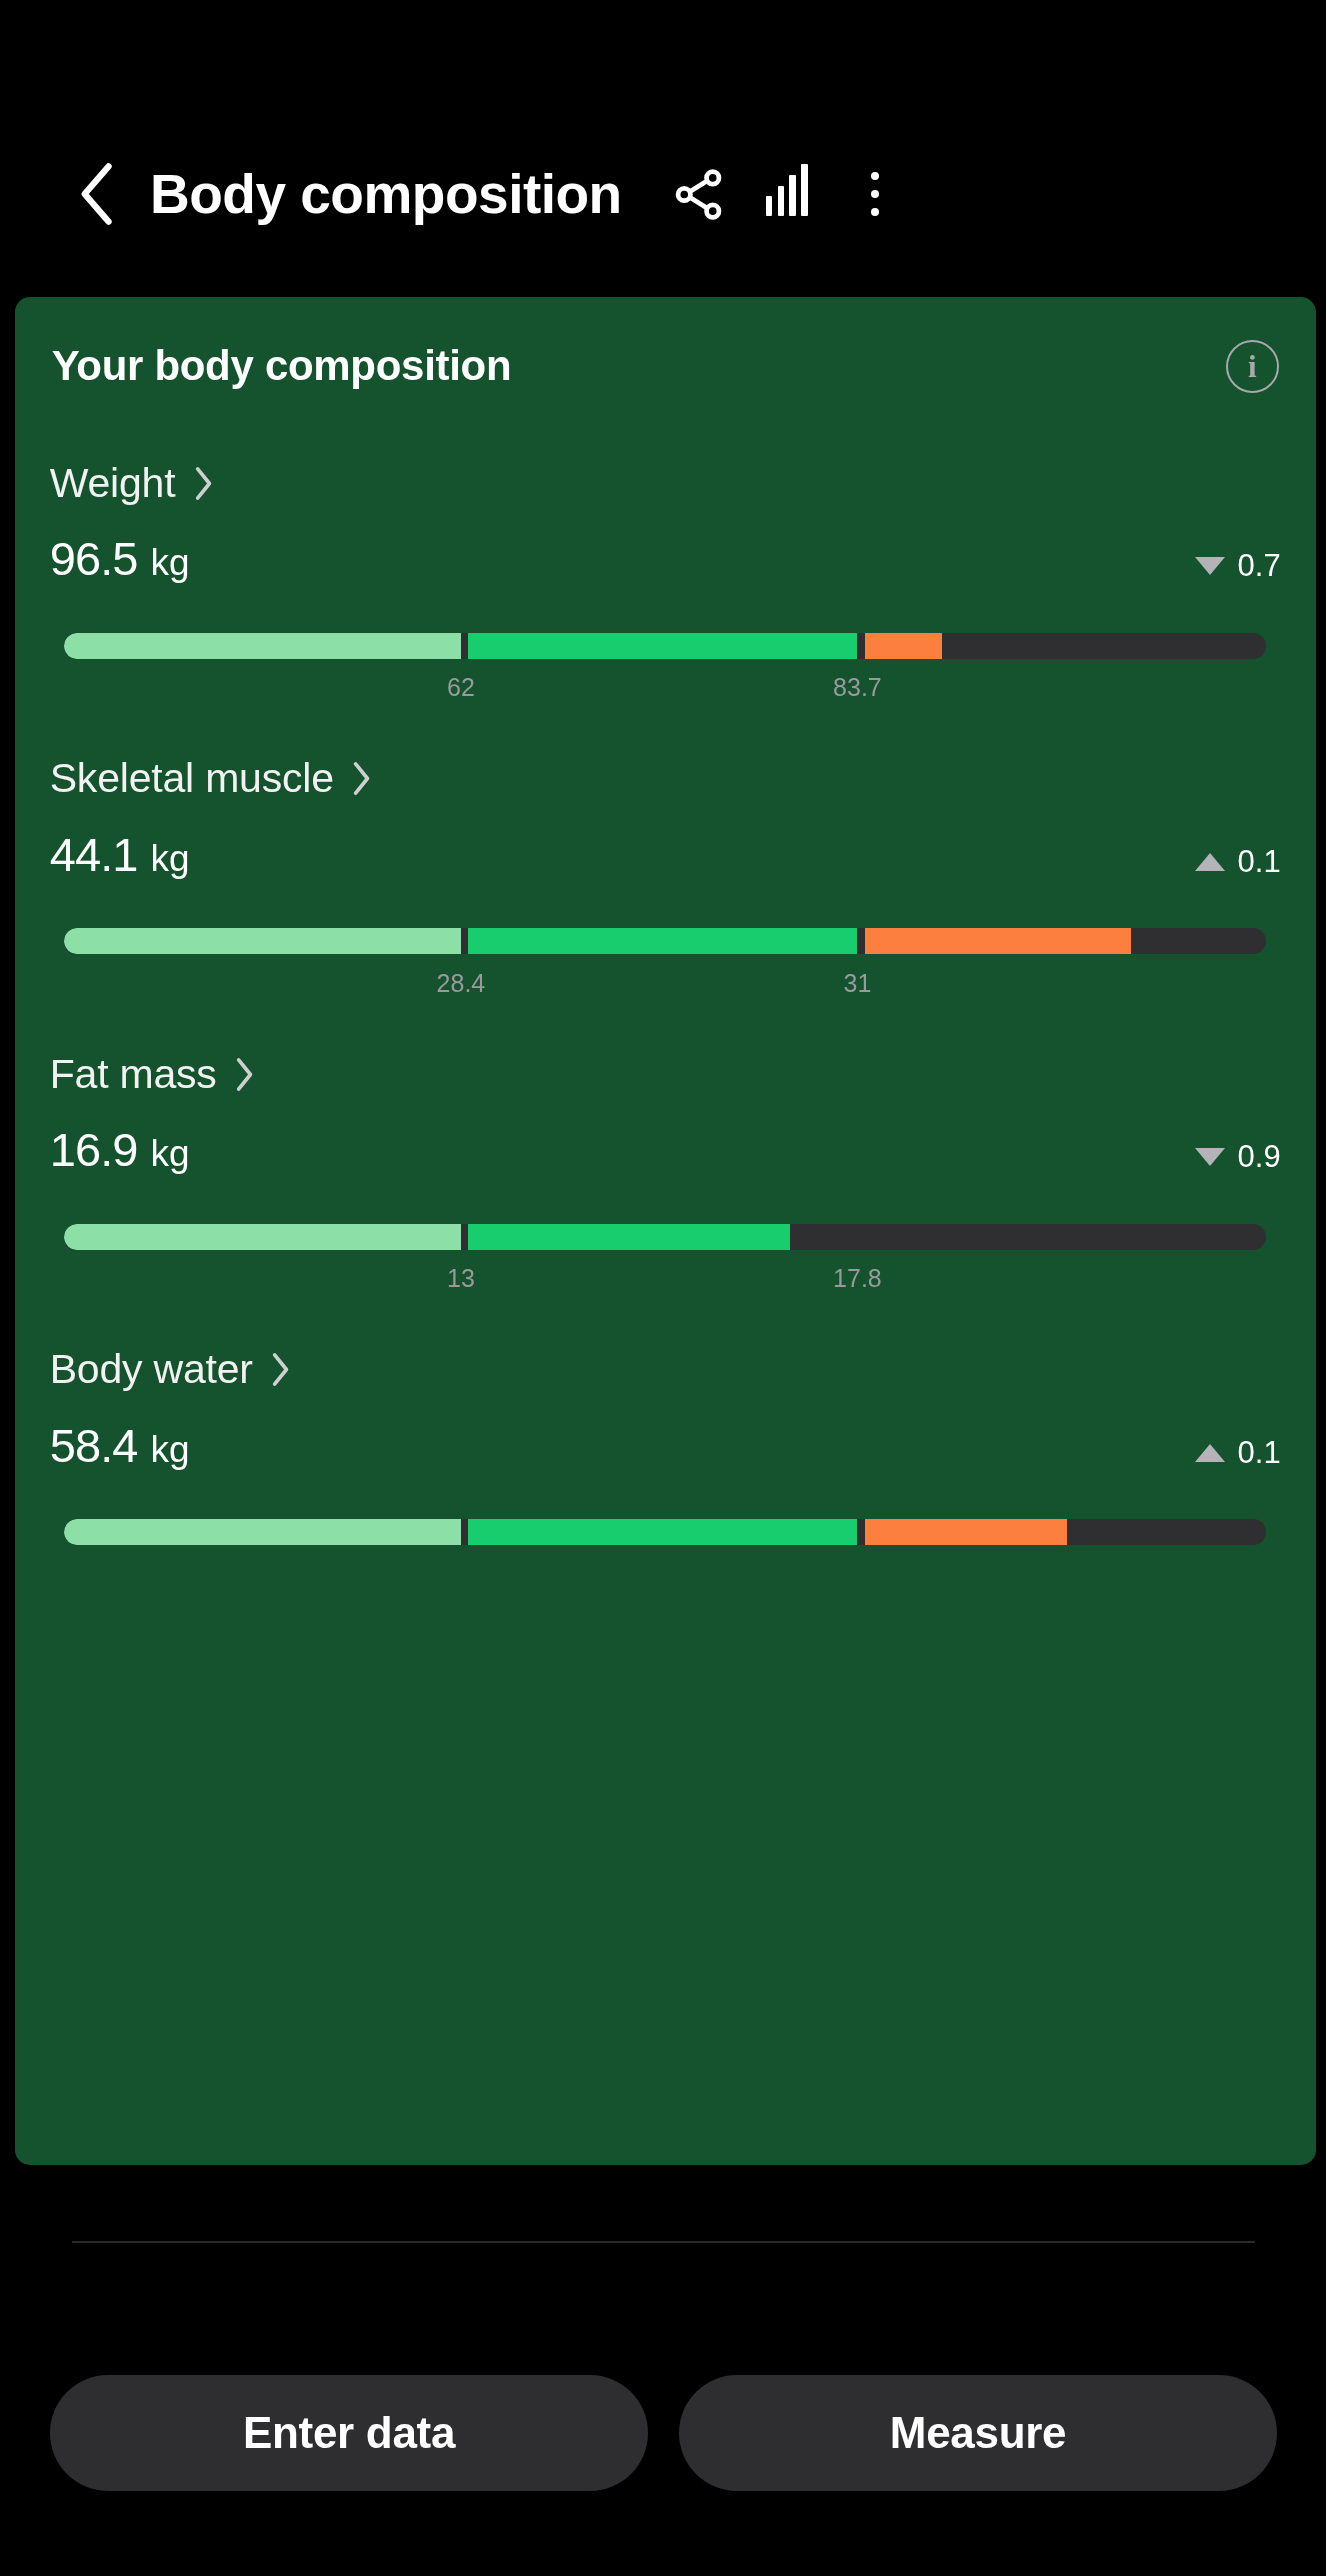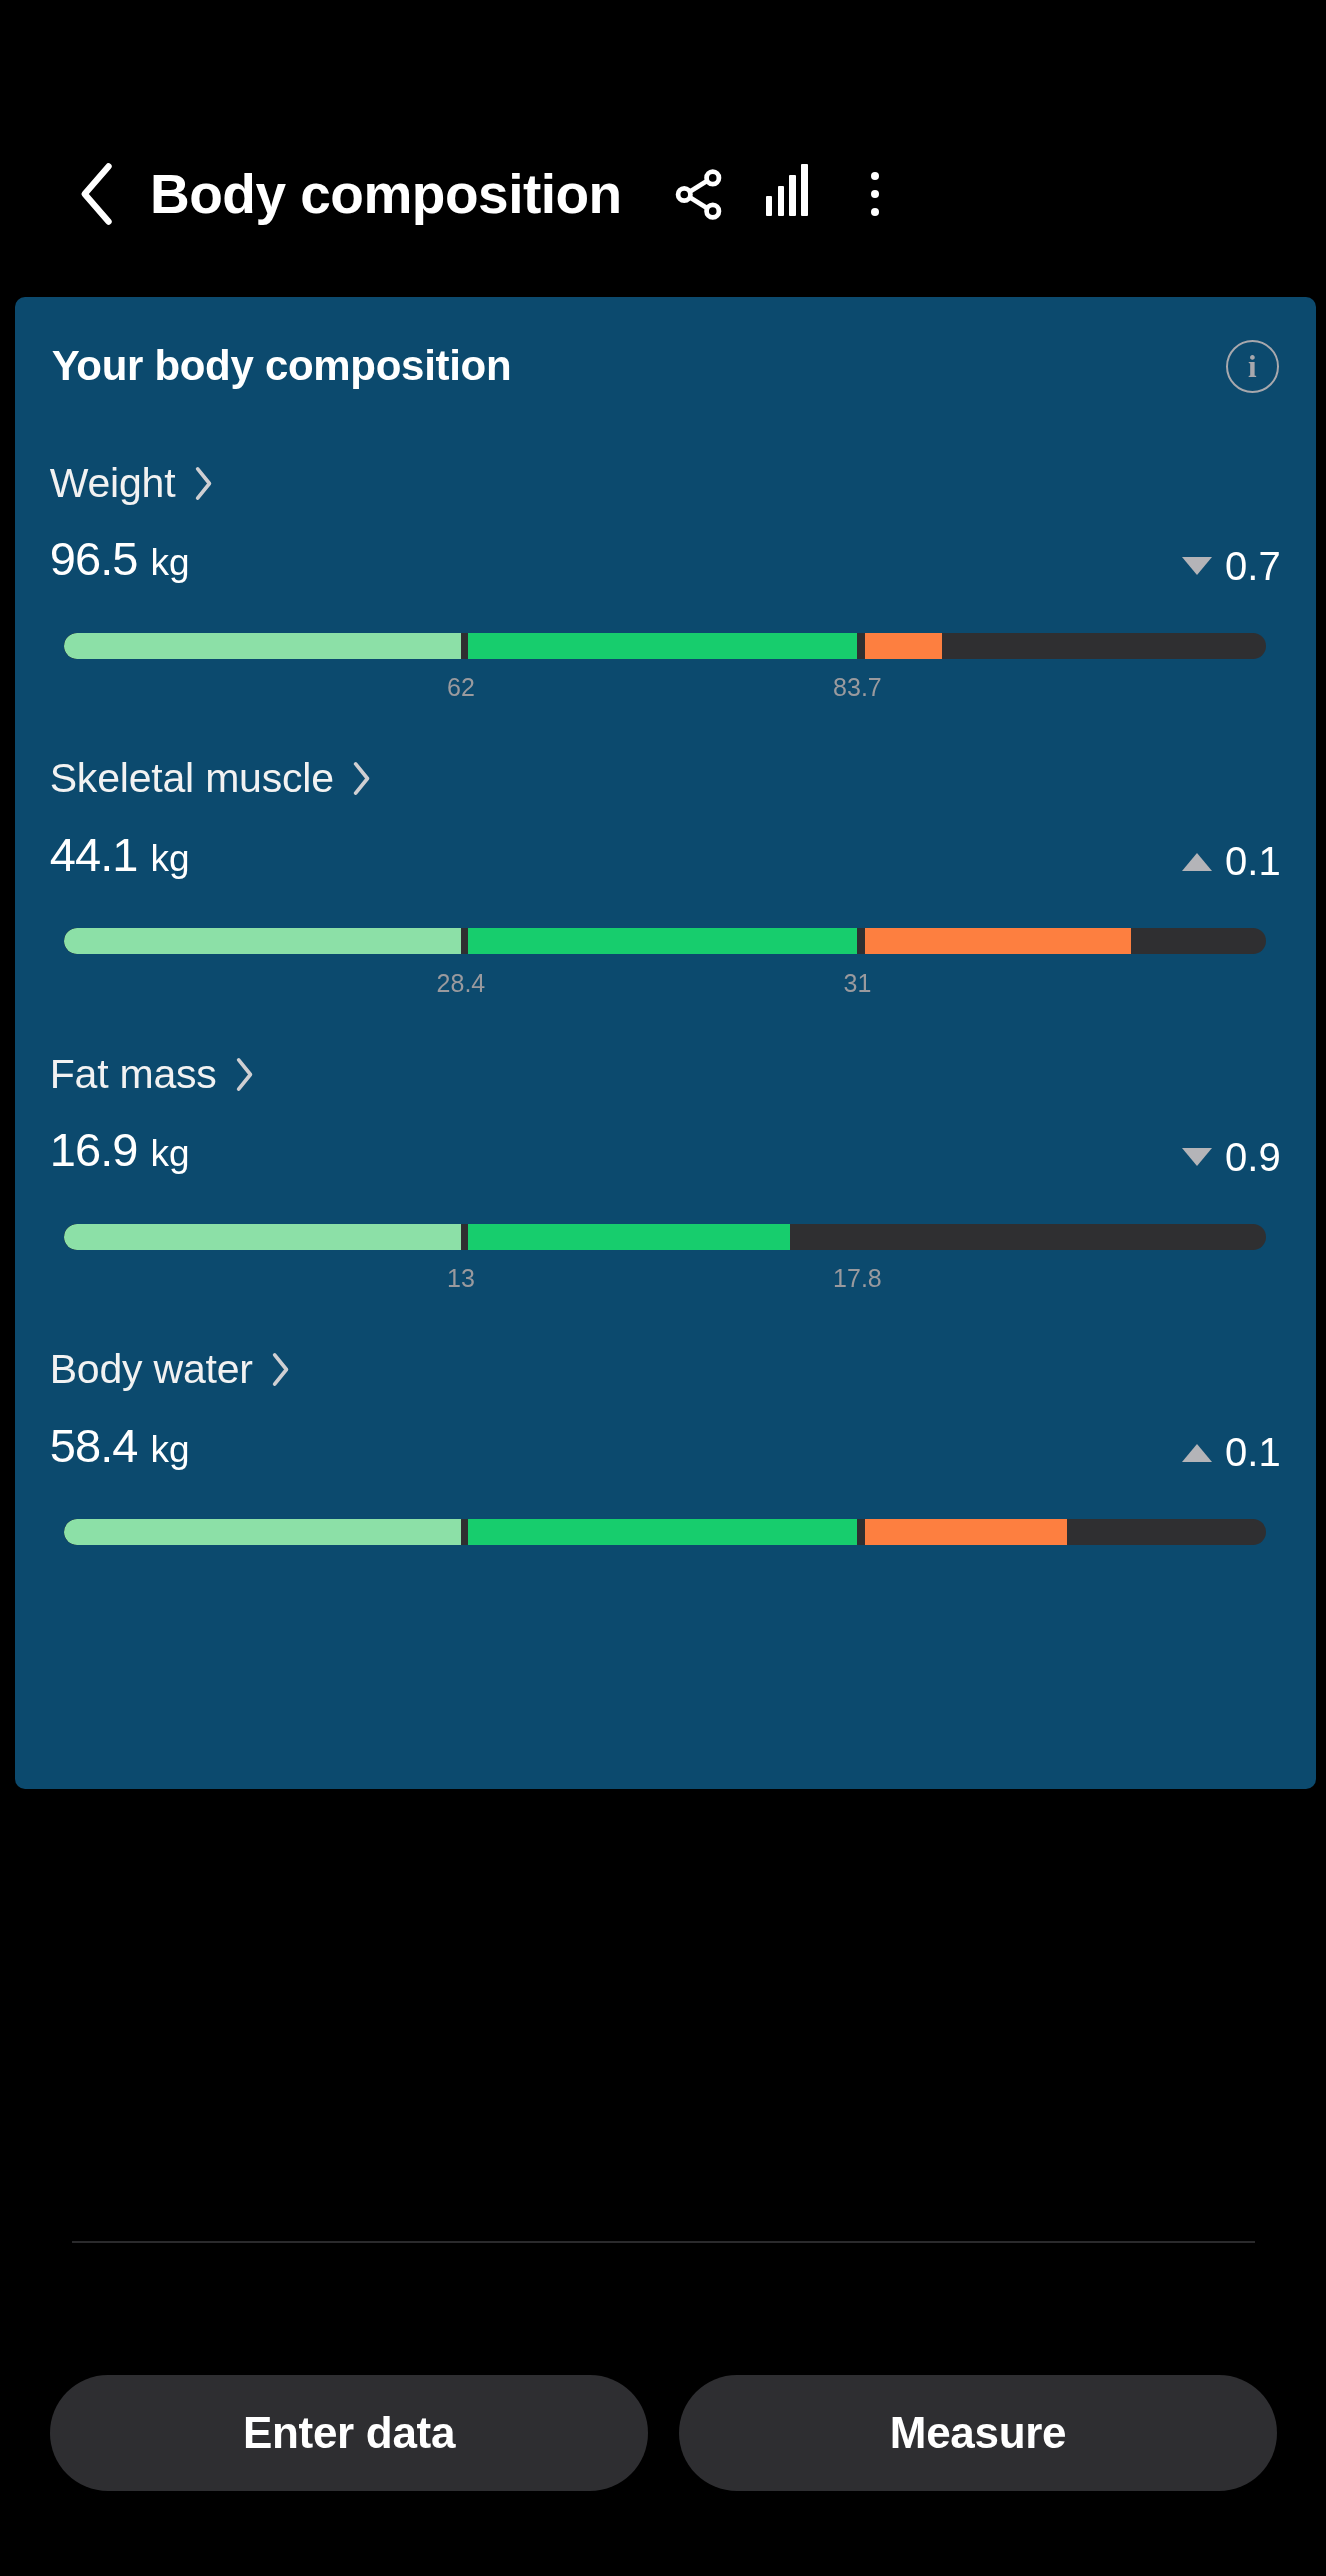--- a/index.html
+++ b/index.html
@@ -30,22 +30,22 @@
   .bars-icon i:nth-child(1){ height:20px; }
   .bars-icon i:nth-child(2){ height:30px; }
   .bars-icon i:nth-child(3){ height:41px; }
   .bars-icon i:nth-child(4){ height:52px; }
 
   .kebab { display:flex; flex-direction:column; gap:10px; align-items:center; }
   .kebab span { width:8.3px; height:8.3px; border-radius:50%; background:#fff; display:block; }
 
   
   .card {
-    position:absolute; left:14.7px; top:297px; width:1301px; height:1492px;
-    background:#0c4a6e; border-radius:10px; overflow:hidden;
+    position:absolute; left:14.7px; top:297px; width:1301px; height:1868px;
+    background:#14532d; border-radius:15px; overflow:hidden;
   }
   .card-head {
     position:absolute; left:0; top:0; width:100%; height:138px;
     display:flex; align-items:center; padding:0 37px 0 37px;
   }
   .card-title { color:#fff; font-size:42px; font-weight:bold; letter-spacing:-0.3px; }
   .info-icon {
     margin-left:auto; width:53px; height:53px; border:2.8px solid #a8a8ad; border-radius:50%;
     display:flex; align-items:center; justify-content:center;
     color:#a8a8ad; font-size:31px; font-family:"Liberation Serif", serif; font-weight:bold; line-height:1;
@@ -56,21 +56,21 @@
   .metric { position:relative; padding:0 35px; margin-bottom:0; }
   .metric-label-row { display:flex; align-items:center; height:96px; }
   .metric-label { color:#f2f2f2; font-size:41px; letter-spacing:-0.2px; }
   .chev { margin-left:18.4px; display:flex; align-items:center; }
 
   .metric-value-row { display:flex; align-items:baseline; height:96px; }
   .metric-value { color:#fff; font-size:47px; font-weight:normal; letter-spacing:-0.9px; }
   .metric-unit { color:#fff; font-size:37px; margin-left:13px; font-weight:400; }
   .metric-delta {
     margin-left:auto; display:flex; align-items:center; gap:13px;
-    color:#fff; font-size:40px;
+    color:#fff; font-size:31px;
   }
   .tri { width:0; height:0; border-left:15.7px solid transparent; border-right:15.7px solid transparent; }
   .tri.down { border-top:18.4px solid #b4b4b8; }
   .tri.up { border-bottom:18.4px solid #b4b4b8; }
 
   .bar-wrap { position:relative; height:26px; margin-top:5.5px; }
   .bar-track {
     position:absolute; left:14.7px; right:14.7px; top:0; height:26px;
     background:#2f2f31; border-radius:13px; overflow:hidden;
   }

